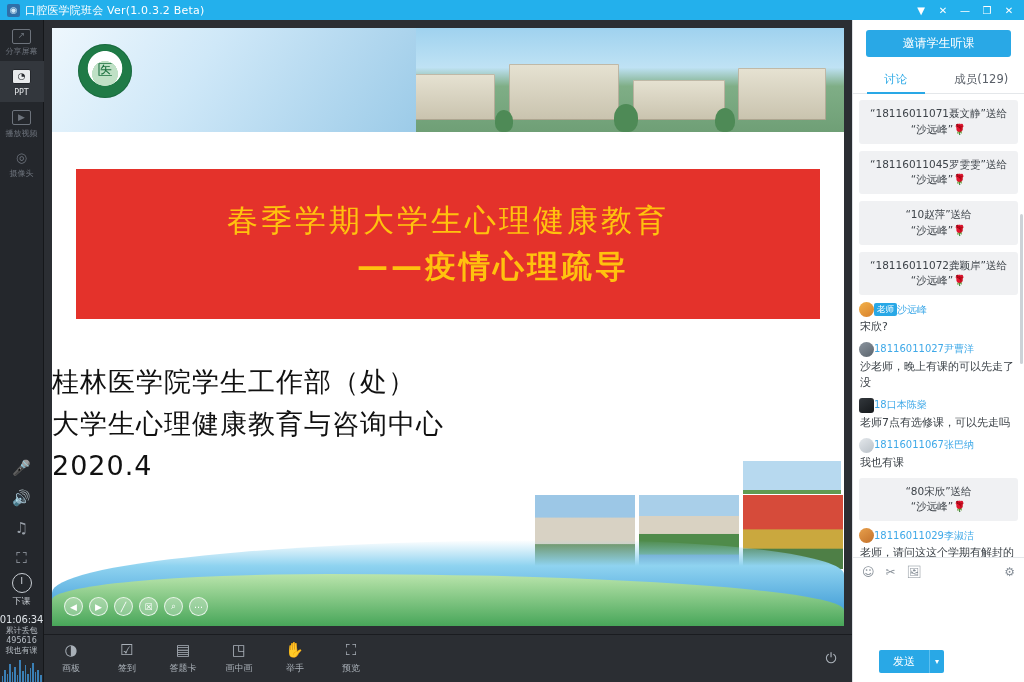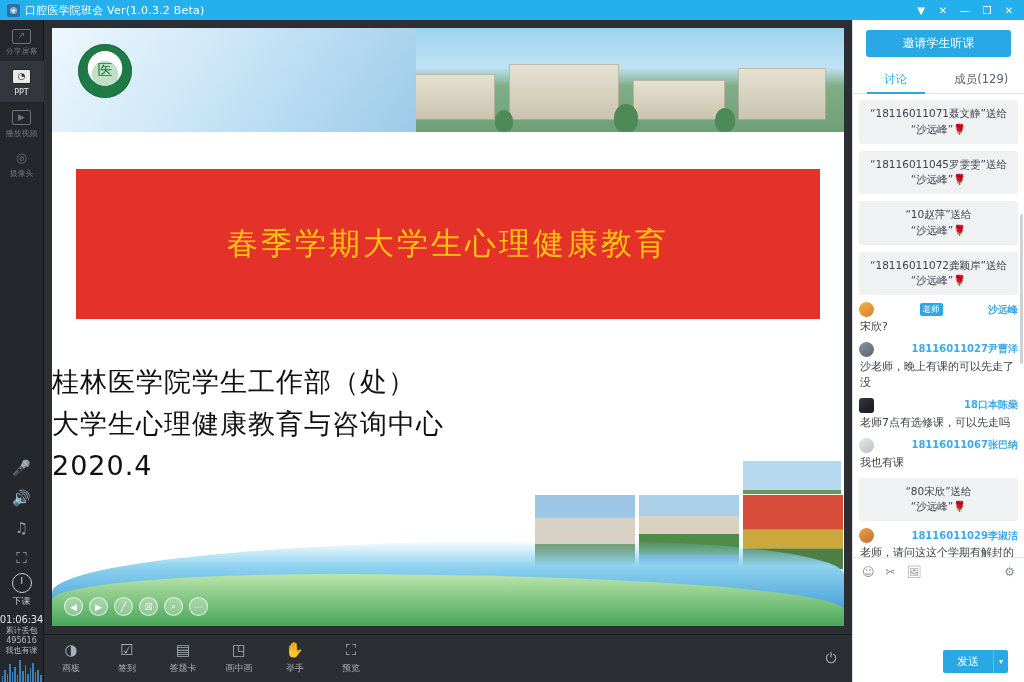--- a/index.html
+++ b/index.html
@@ -209,52 +209,52 @@
   .tab.active::after {
     content: ""; position: absolute; left: 16%; right: 16%; bottom: -1px; height: 2px; background: #29a8e6;
   }
   .msgs { flex: 1; overflow: hidden; padding: 6px 6px 0; position: relative; }
   .gift {
     background: #f0f1f3; border-radius: 3px; padding: 6px 7px; margin-bottom: 7px;
     text-align: center; font-size: 10.5px; color: #3d4349; line-height: 1.5;
   }
   .gift .rose { color: #e0392e; }
   .msg { margin-bottom: 7px; }
-  .msg-head { display: flex; align-items: center; gap: 0; margin-bottom: 2px; justify-content: space-between; }
+  .msg-head { display: flex; align-items: center; gap: 0; margin-bottom: 2px; }
   .ava {
     width: 15px; height: 15px; border-radius: 50%; flex: none;
     background: linear-gradient(145deg,#c8cdd3,#9aa2ab);
   }
   .ava.a1 { background: linear-gradient(145deg,#f2b24a,#d8802c); }
   .ava.a2 { background: linear-gradient(145deg,#8a949e,#5b646d); }
   .ava.a3 { background: linear-gradient(145deg,#33383d,#15181b); border-radius: 3px; }
   .ava.a4 { background: linear-gradient(145deg,#e4e8ec,#b9c0c7); }
   .ava.a5 { background: linear-gradient(145deg,#e8a04c,#c2702a); }
   .badge {
     background: #29a8e6; color: #ffffff; font-size: 8.5px; border-radius: 2px;
     padding: 1px 3px; line-height: 1.2; flex: none;
   }
-  .uname { color: #3fa9e8; font-size: 10px; white-space: nowrap; overflow: hidden; font-weight: bold; }
+  .uname { color: #3fa9e8; font-size: 10px; white-space: nowrap; overflow: hidden; }
   .uname.teacher { color: #3fa9e8; }
   .mtext { font-size: 11px; color: #3a4046; line-height: 1.45; padding-left: 1px; }
   .panel-scroll {
     position: absolute; right: 1px; top: 120px; width: 3px; height: 150px;
     background: #cdd2d7; border-radius: 2px;
   }
   .input-tools {
     display: flex; align-items: center; gap: 11px; padding: 7px 9px 5px;
     border-top: 1px solid #e4e7ea; color: #878f98; font-size: 12px;
   }
   .input-tools .sp { flex: 1; }
   .composer { height: 62px; padding: 0 9px; }
   .composer textarea {
     width: 100%; height: 100%; border: none; outline: none; resize: none;
     font-size: 11px; color: #3a4046; font-family: "DejaVu Sans", sans-serif;
   }
-  .send-row { display: flex; justify-content: flex-end; padding: 4px 16px 9px; }
+  .send-row { display: flex; padding: 4px 26px 9px; }
   .send-btn {
     background: #29a8e6; color: #ffffff; border: none; font-size: 11px;
     padding: 4px 14px; border-radius: 2px 0 0 2px;
     font-family: "DejaVu Sans", sans-serif;
   }
   .send-caret {
     background: #29a8e6; color: #ffffff; border: none; border-left: 1px solid #5cc0f0;
     font-size: 8px; padding: 4px 5px; border-radius: 0 2px 2px 0;
   }
 </style>
@@ -351,20 +351,21 @@
           <div class="bp-tree" style="left:72%;width:20px;height:24px"></div>
         </div>
         <div class="banner-left"></div>
         <div class="brand">
           <div class="crest"></div>
         </div>
       </div>
 
       <div class="title-band">
         <div class="tb-line1">春季学期大学生心理健康教育</div>
+        <div class="tb-line2">——疫情心理疏导</div>
       </div>
 
       <div class="body-lines">
         <div>桂林医学院学生工作部（处）</div>
         <div>大学生心理健康教育与咨询中心</div>
         <div>2020.4</div>
       </div>
 
       <div class="ph tall ph-a"></div>
       <div class="slide-photos">

